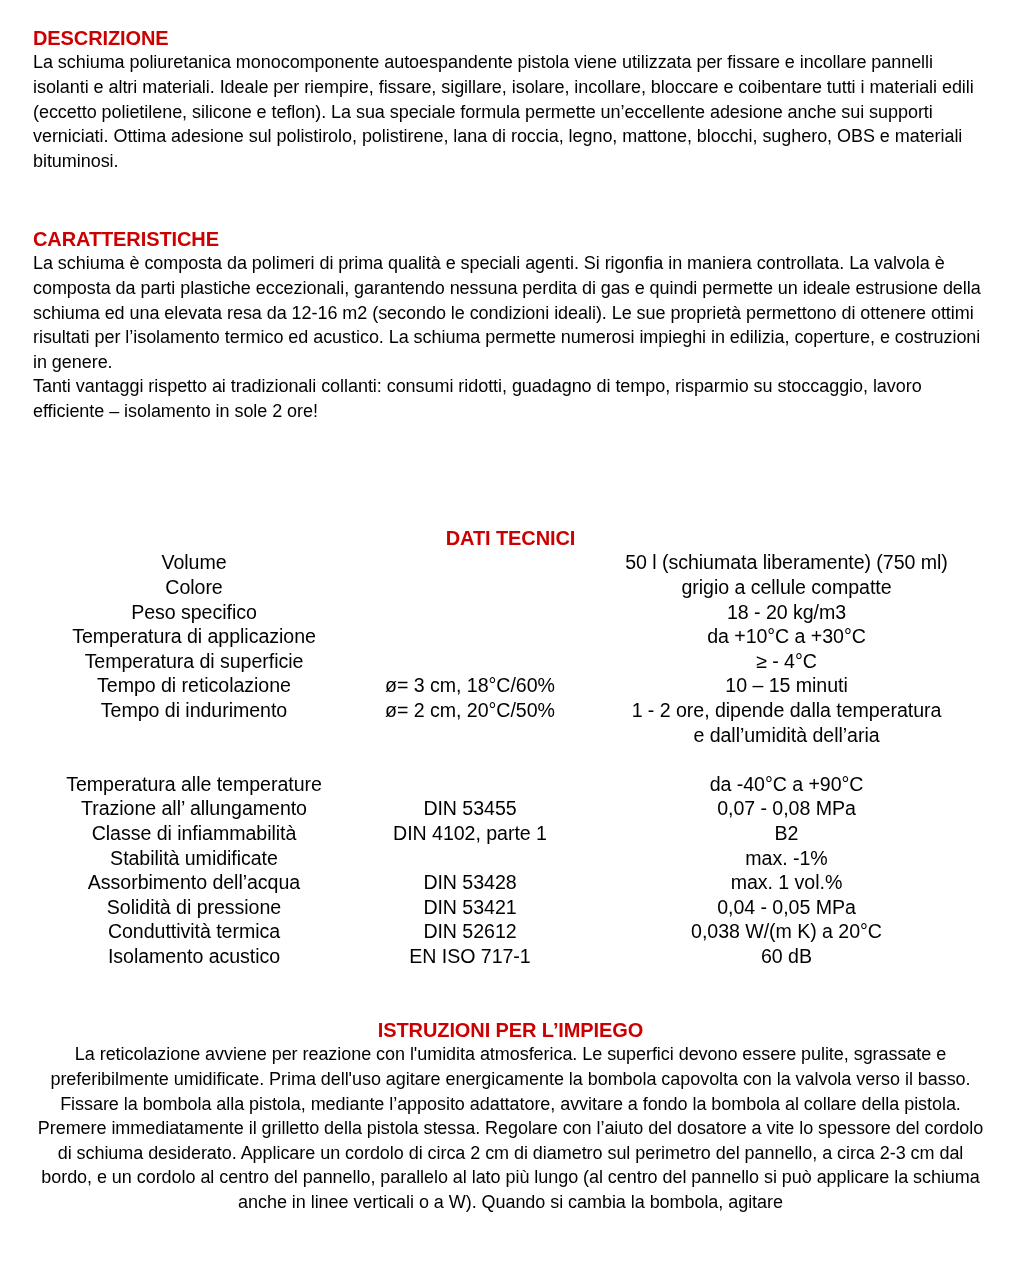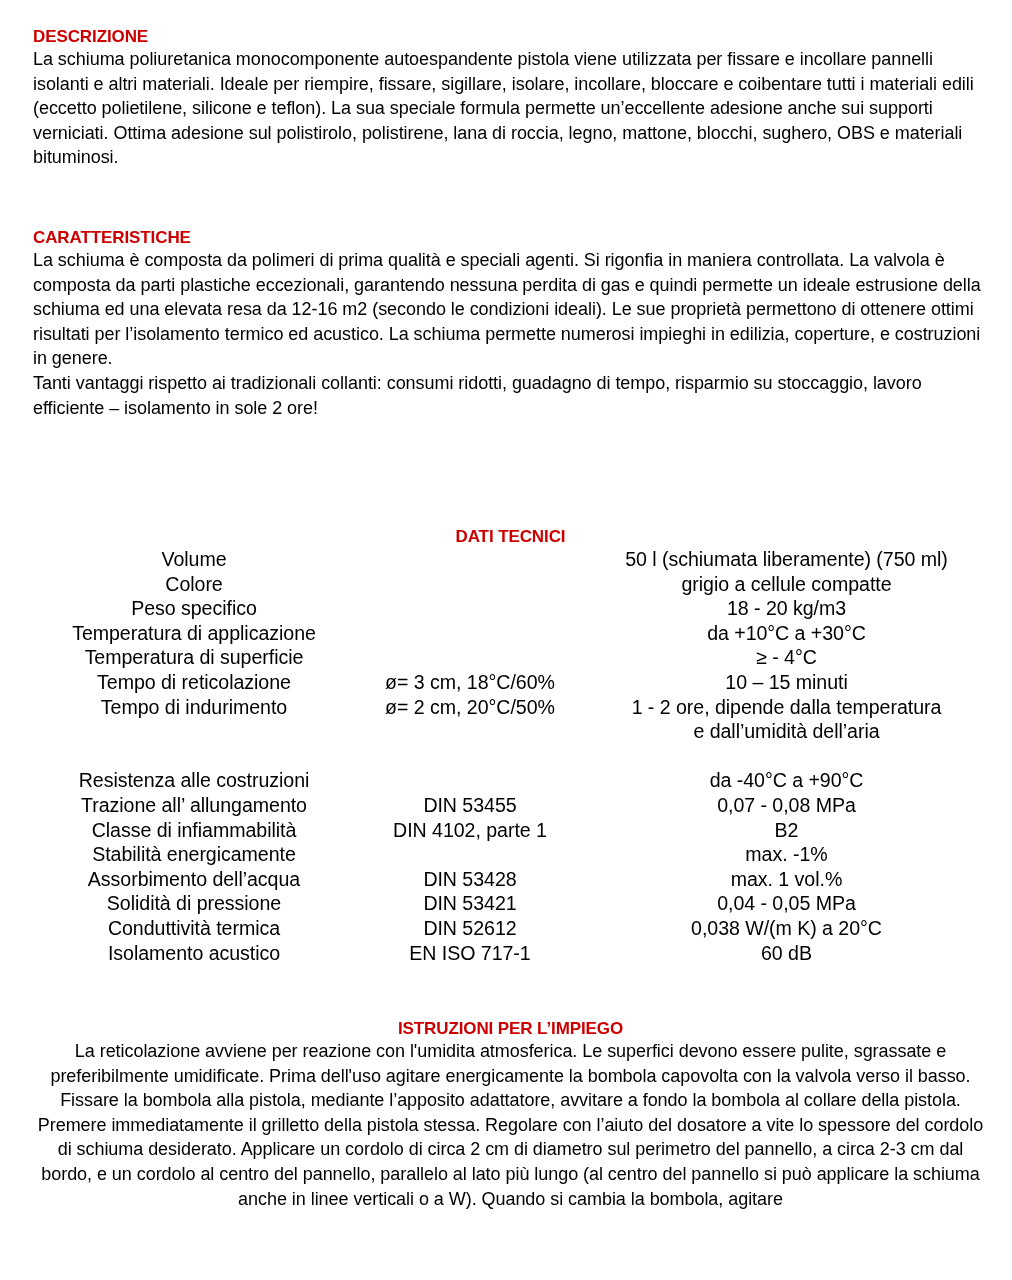--- a/index.html
+++ b/index.html
@@ -21,21 +21,21 @@
     padding: 0;
     box-sizing: border-box;
   }
   .section {
     position: absolute;
     left: 33px;
     width: 955px;
   }
   h2.heading {
     margin: 0 0 1px 0;
-    font-size: 17px;
+    font-size: 20px;
     font-weight: bold;
     color: #cc0000;
     letter-spacing: -0.1px;
     line-height: 1.12;
   }
   p.body-text {
     margin: 0;
     font-size: 18px;
     line-height: 24.6px;
     color: #000000;
@@ -121,36 +121,36 @@
           </tr>
           <tr>
             <td class="col-label"></td>
             <td class="col-norm"></td>
             <td class="col-value">e dall’umidità dell’aria</td>
           </tr>
           <tr class="spacer">
             <td colspan="3">&nbsp;</td>
           </tr>
           <tr>
-            <td class="col-label">Resistenza alle costruzioni</td>
+            <td class="col-label">Temperatura alle temperature</td>
             <td class="col-norm"></td>
             <td class="col-value">da -40°C a +90°C</td>
           </tr>
           <tr>
             <td class="col-label">Trazione all’ allungamento</td>
             <td class="col-norm">DIN 53455</td>
             <td class="col-value">0,07 - 0,08 MPa</td>
           </tr>
           <tr>
             <td class="col-label">Classe di infiammabilità</td>
             <td class="col-norm">DIN 4102, parte 1</td>
             <td class="col-value">B2</td>
           </tr>
           <tr>
-            <td class="col-label">Stabilità energicamente</td>
+            <td class="col-label">Stabilità umidificate</td>
             <td class="col-norm"></td>
             <td class="col-value">max. -1%</td>
           </tr>
           <tr>
             <td class="col-label">Assorbimento dell’acqua</td>
             <td class="col-norm">DIN 53428</td>
             <td class="col-value">max. 1 vol.%</td>
           </tr>
           <tr>
             <td class="col-label">Solidità di pressione</td>

